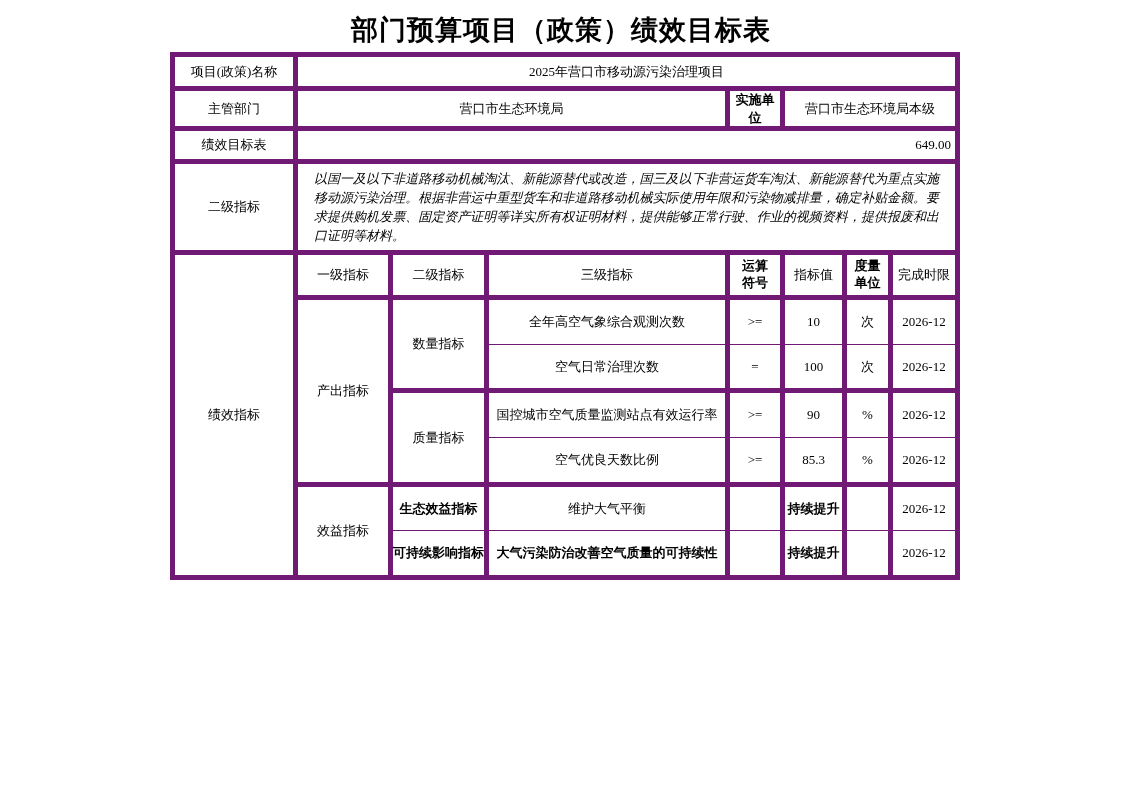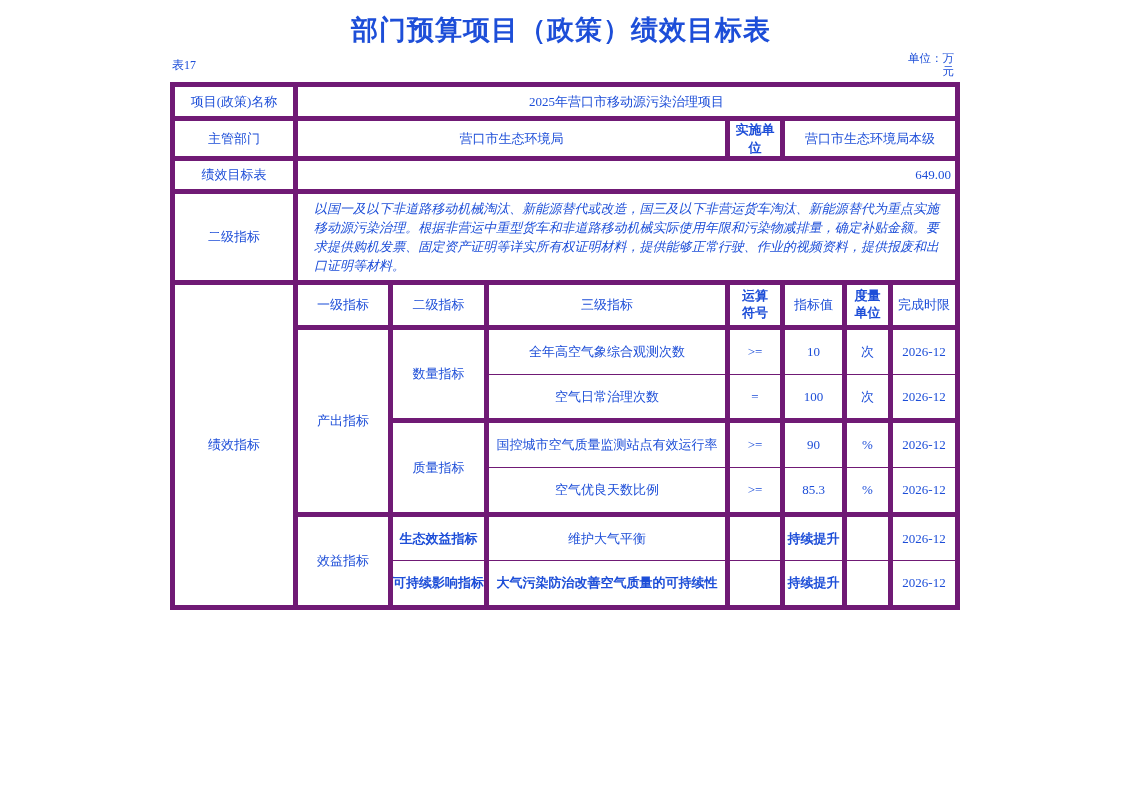--- a/index.html
+++ b/index.html
@@ -1,18 +1,18 @@
 <!DOCTYPE html>
 <html><head>
 <meta charset="utf-8">
 <style>
   html,body { margin:0; padding:0; background:#e8e8e8; }
   .page {
     width:1122px; height:793px; background:#ffffff; position:relative;
-    margin:0 auto; overflow:hidden; color:#1d4ed8;
+    margin:0 auto; overflow:hidden; color:#000000;
     font-family:"Liberation Serif","DejaVu Serif",serif;
   }
   .title {
     position:absolute; top:12px; left:0; width:1122px;
     text-align:center; font-size:27px; font-weight:bold; letter-spacing:1px;
   }
   .tablewrap { position:absolute; left:170px; top:52px; width:786px; }
   .meta { position:relative; height:30px; }
   .tableno { position:absolute; left:2px; top:5px; font-size:12px; }
   .unitnote {
@@ -38,24 +38,20 @@
   .wrap2 { display:inline-block; width:2.15em; line-height:1.3; }
 </style>
 </head>
 <body>
 
 <div class="page">
 
   <div class="title">部门预算项目（政策）绩效目标表</div>
 
   <div class="tablewrap">
-    <div class="meta">
-      <span class="tableno">表17</span>
-      <span class="unitnote">单位：万元</span>
-    </div>
 
     <table class="main">
       <colgroup>
         <col style="width:123px">
           <col style="width:95px">
           <col style="width:96px">
         <col style="width:241px">
           <col style="width:55px">
           <col style="width:62px">
         <col style="width:46px">

